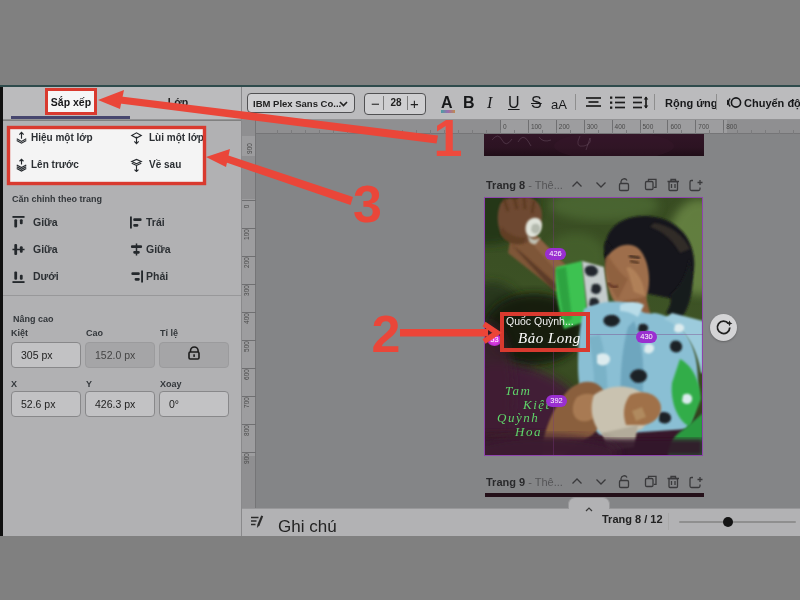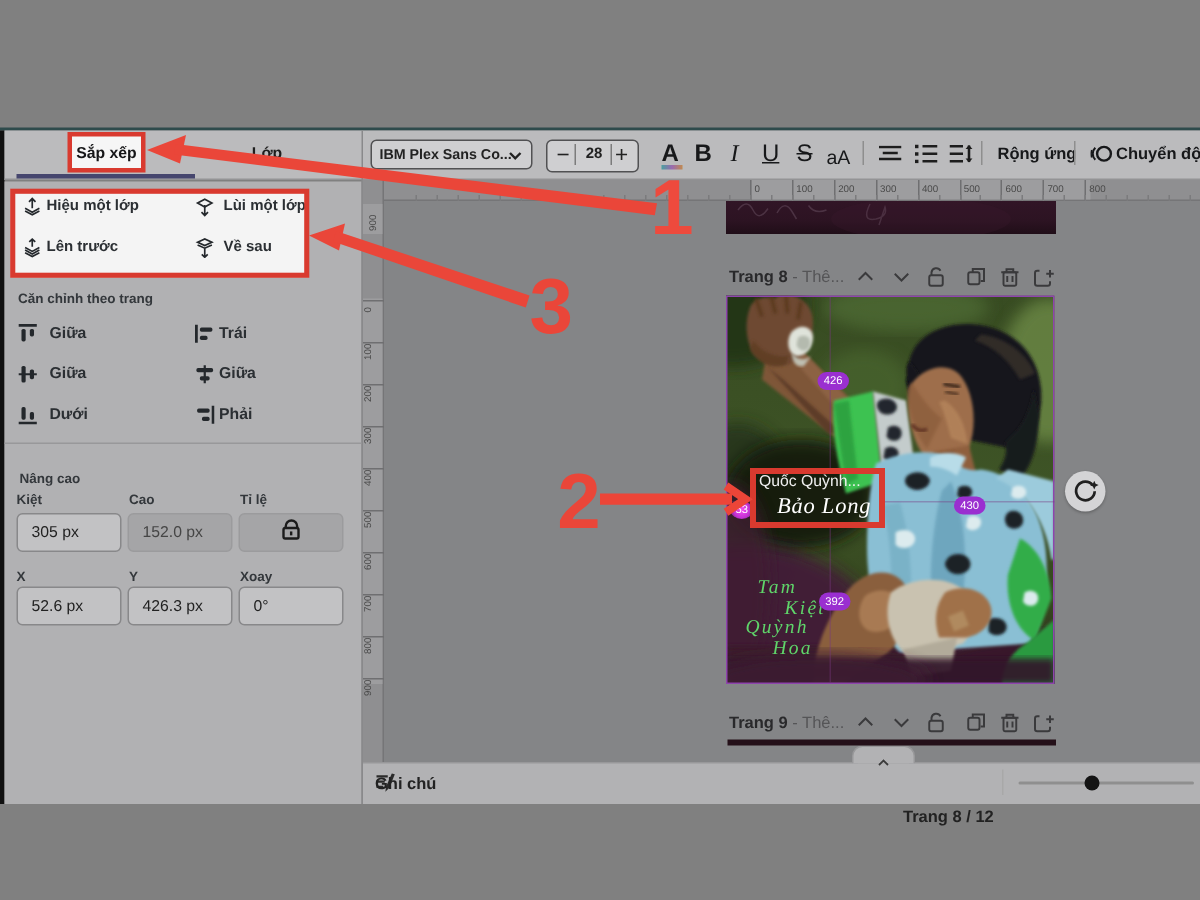--- a/index.html
+++ b/index.html
@@ -469,22 +469,22 @@
       </svg>
   </div>
   <svg class="abs" style="left:250px;top:515px;" width="14" height="13" viewBox="0 0 14 13">
       <g stroke="#2b2b2b" stroke-width="1.5">
         <line x1="1" y1="2.5" x2="8.5" y2="2.5"></line>
         <line x1="1" y1="6" x2="6.5" y2="6"></line>
         <line x1="1" y1="9.5" x2="5.5" y2="9.5"></line>
       </g>
       <path d="M13.2 1.2 L9.6 10.2 L6.9 12.9 L7.4 9.4 L11.2 0.6 Z" fill="#2b2b2b"></path>
     </svg>
-  <div class="abs" style="left:250px;top:517px;font-size:11px;font-weight:bold;color:#222;">Ghi chú</div>
-  <div class="abs" style="left:602px;top:539px;font-size:11px;font-weight:bold;color:#222;">Trang 8 / 12</div>
+  <div class="abs" style="left:278px;top:517px;font-size:17px;font-weight:normal;color:#222;">Ghi chú</div>
+  <div class="abs" style="left:602px;top:513px;font-size:11px;font-weight:bold;color:#222;">Trang 8 / 12</div>
   <div class="abs" style="left:668px;top:513px;width:1px;height:17px;background:#a8a8a8;"></div>
   <div class="abs" style="left:679px;top:521px;width:117px;height:2px;background:#8f8f8f;border-radius:1px;"></div>
   <div class="abs" style="left:723px;top:517px;width:10px;height:10px;background:#141414;border-radius:50%;"></div>
 
   <svg class="abs" style="left:0;top:0;" width="800" height="600" viewBox="0 0 800 600">
 
     <rect x="46.5" y="89.5" width="49" height="24" fill="none" stroke="#d93a2f" stroke-width="3"></rect>
     <rect x="8.5" y="127.5" width="196" height="56" fill="none" stroke="#d93a2f" stroke-width="3.4"></rect>
     <rect x="502" y="314" width="86" height="36" fill="none" stroke="#d93a2f" stroke-width="4"></rect>
 

